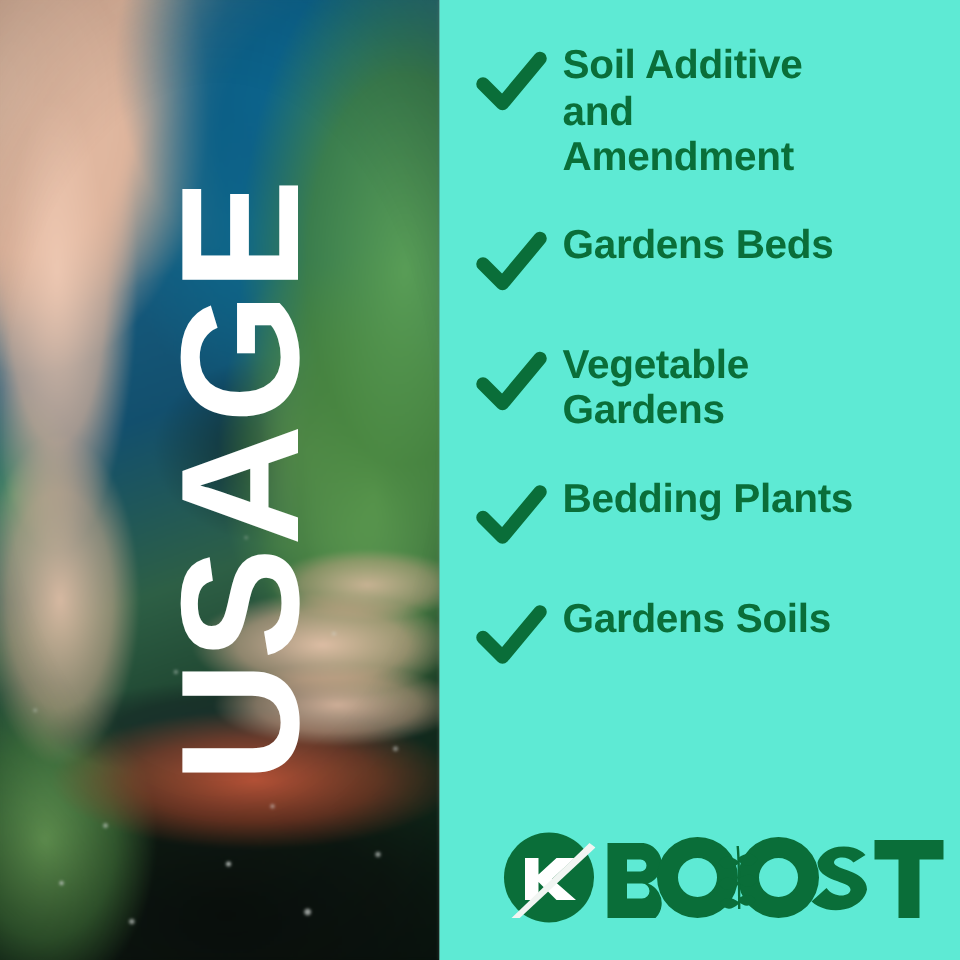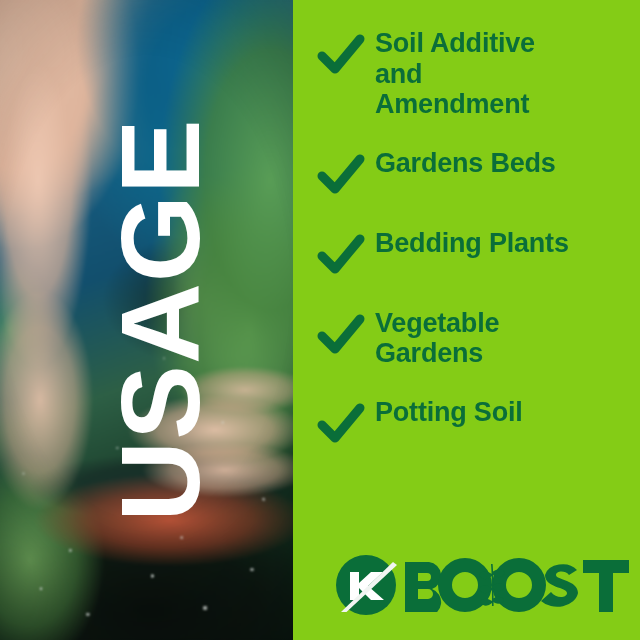--- a/index.html
+++ b/index.html
@@ -116,21 +116,21 @@
     letter-spacing: 1px;
     line-height: 1;
     margin-left: 28px;
   }
 
   
   .content-panel {
     position: relative;
     flex: 1 1 auto;
     height: 640px;
-    background: #84cc16;
+    background: #5eead4;
     box-sizing: border-box;
     padding: 16px;
   }
   .usage-list {
     position: absolute;
     left: 22px;
     top: 26px;
     width: 320px;
     margin: 0;
     padding: 0;
@@ -209,36 +209,36 @@
         <svg class="check-icon" viewBox="0 0 52 52">
           <path d="M7 28 L20 41 L45 11" fill="none" stroke="#0a6e39" stroke-width="9" stroke-linecap="round" stroke-linejoin="round"></path>
         </svg>
         <span class="usage-label">Gardens Beds</span>
       </li>
 
       <li class="usage-item">
         <svg class="check-icon" viewBox="0 0 52 52">
           <path d="M7 28 L20 41 L45 11" fill="none" stroke="#0a6e39" stroke-width="9" stroke-linecap="round" stroke-linejoin="round"></path>
         </svg>
-        <span class="usage-label">Bedding Plants</span>
-      </li>
-
-      <li class="usage-item">
-        <svg class="check-icon" viewBox="0 0 52 52">
-          <path d="M7 28 L20 41 L45 11" fill="none" stroke="#0a6e39" stroke-width="9" stroke-linecap="round" stroke-linejoin="round"></path>
-        </svg>
         <span class="usage-label">Vegetable
 Gardens</span>
       </li>
 
       <li class="usage-item">
         <svg class="check-icon" viewBox="0 0 52 52">
           <path d="M7 28 L20 41 L45 11" fill="none" stroke="#0a6e39" stroke-width="9" stroke-linecap="round" stroke-linejoin="round"></path>
         </svg>
-        <span class="usage-label">Potting Soil</span>
+        <span class="usage-label">Bedding Plants</span>
+      </li>
+
+      <li class="usage-item">
+        <svg class="check-icon" viewBox="0 0 52 52">
+          <path d="M7 28 L20 41 L45 11" fill="none" stroke="#0a6e39" stroke-width="9" stroke-linecap="round" stroke-linejoin="round"></path>
+        </svg>
+        <span class="usage-label">Gardens Soils</span>
       </li>
 
     </ul>
 
     <div class="brand-logo">
 
       <svg class="brand-mark" viewBox="0 0 62 62">
         <circle cx="31" cy="31" r="30" fill="#0a6e39"></circle>
         <path d="M15 18 h9 v11 l12 -11 h12 L33 32 l16 14 h-13 l-12 -12 v12 h-9 z" fill="#ffffff"></path>
         <path d="M58 8 L6 58 L11.5 58 L62 11 Z" fill="#f1f5f2"></path>

